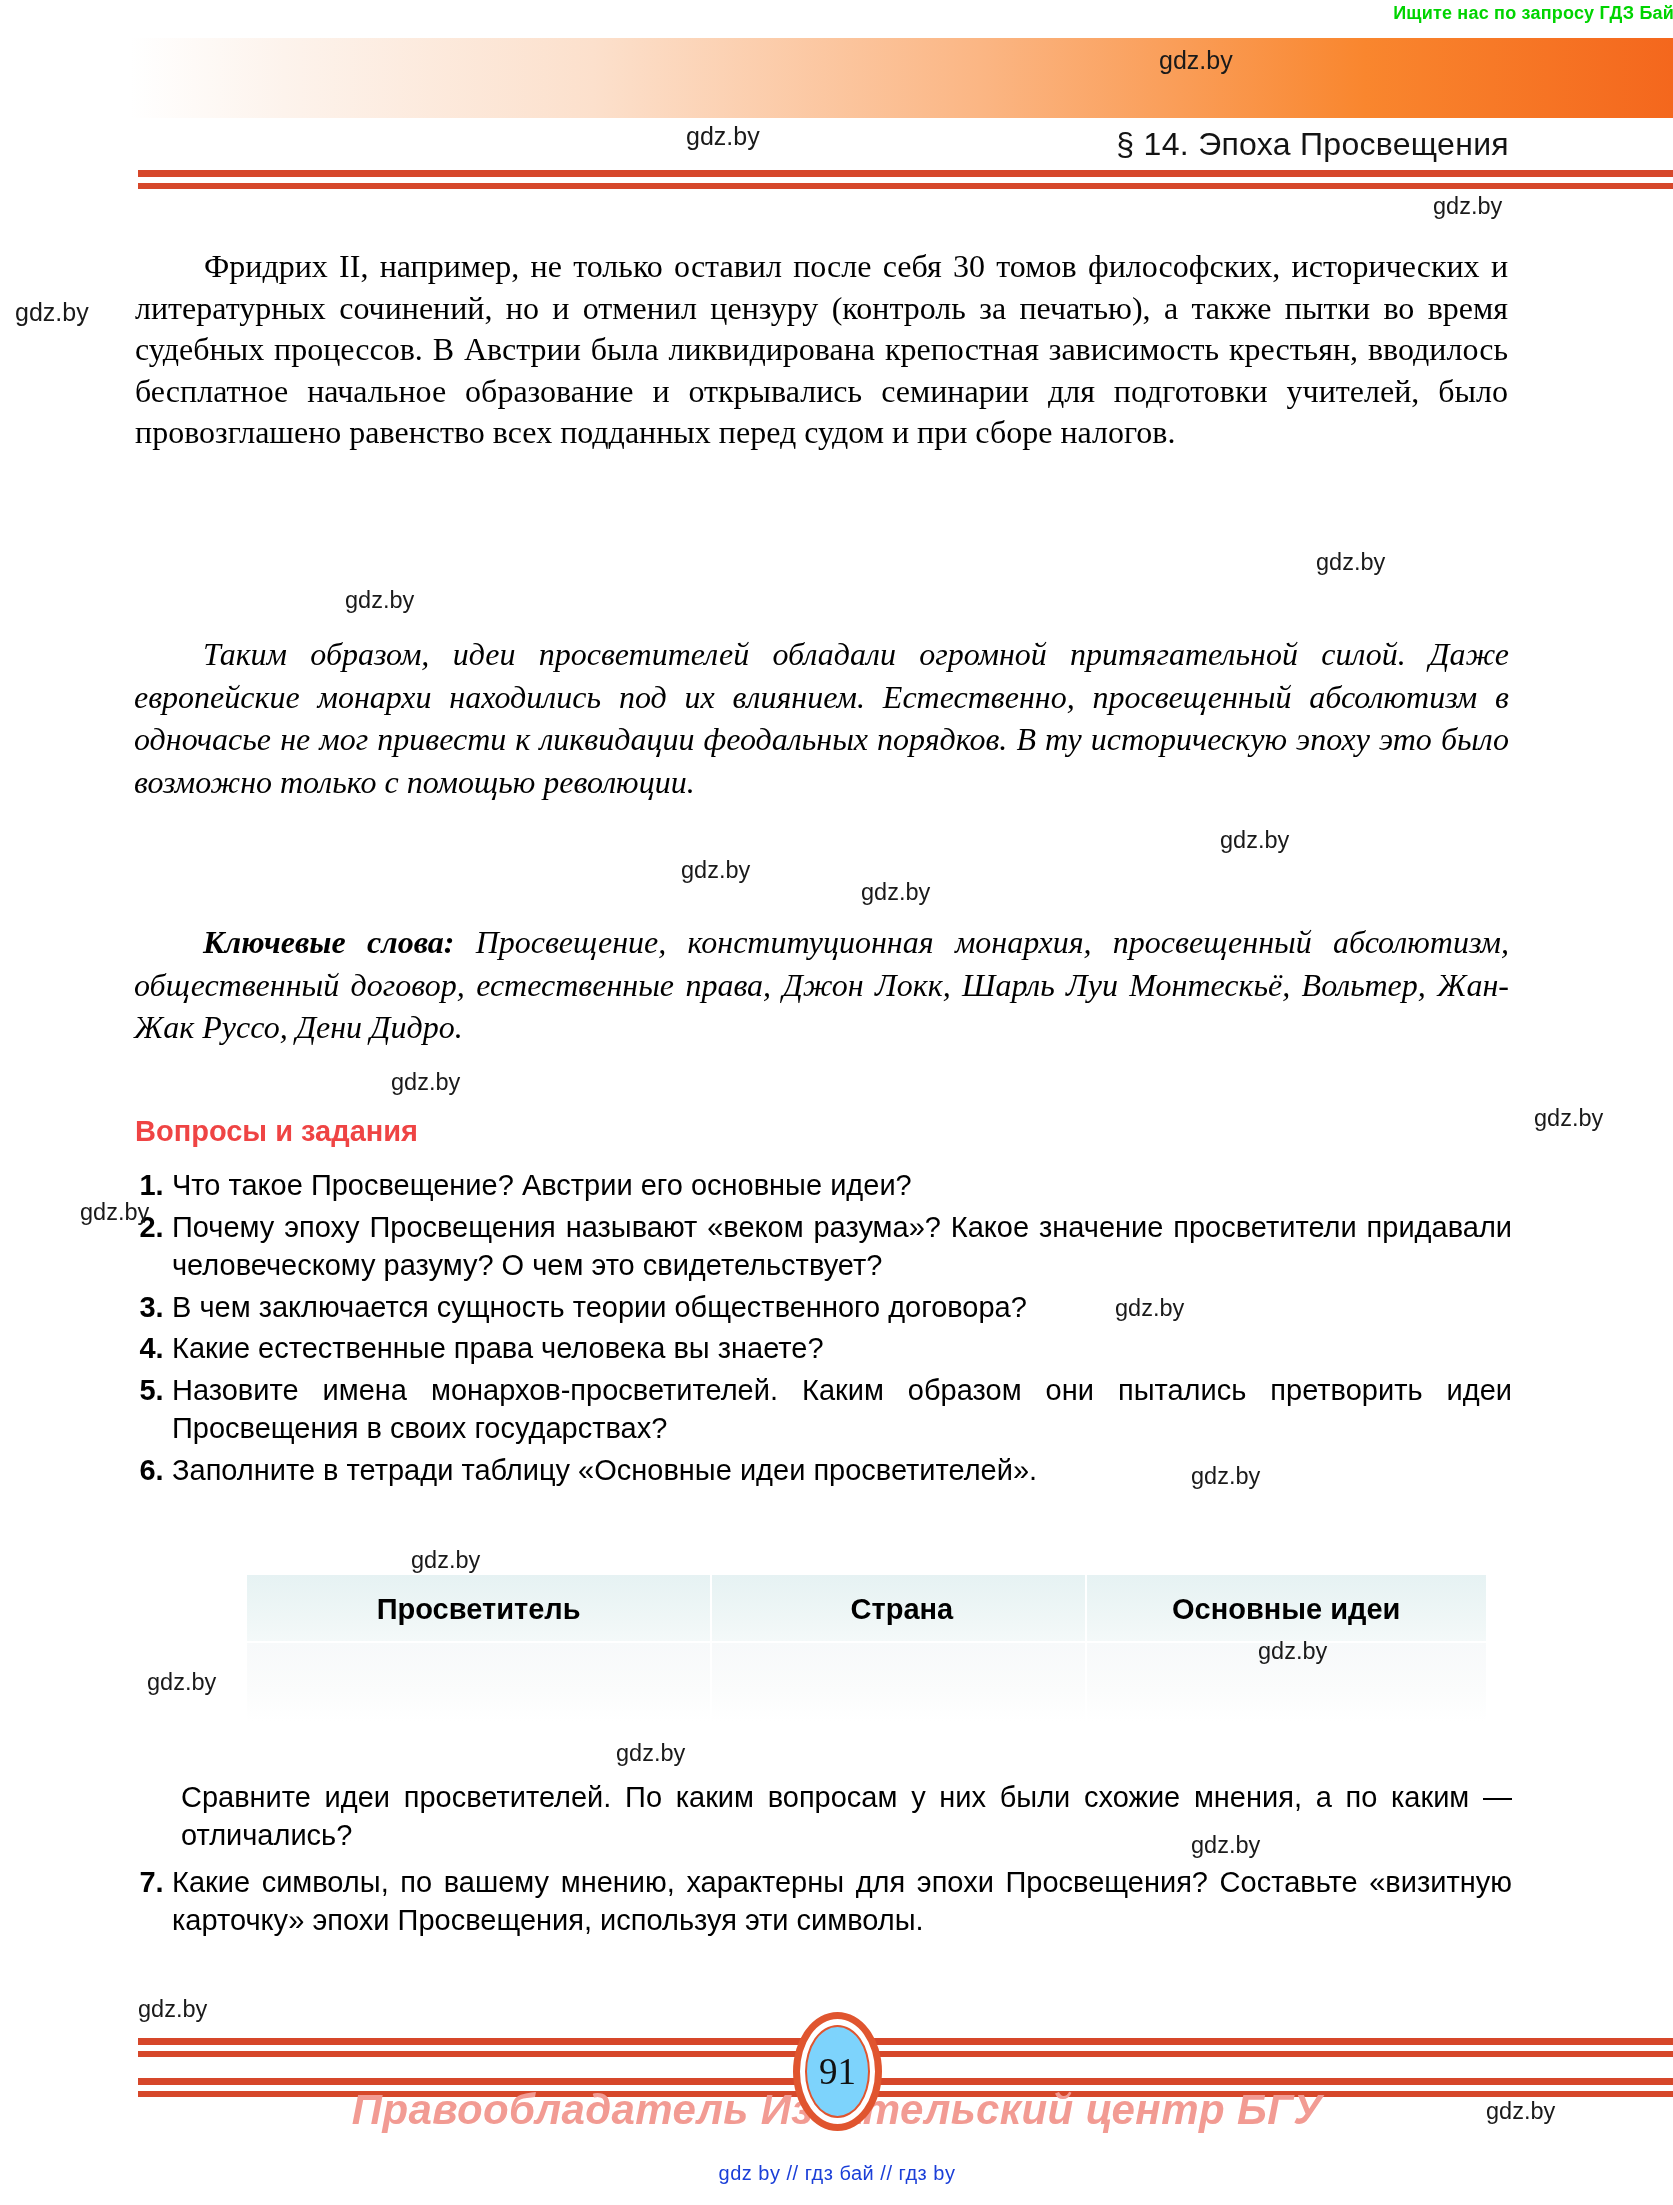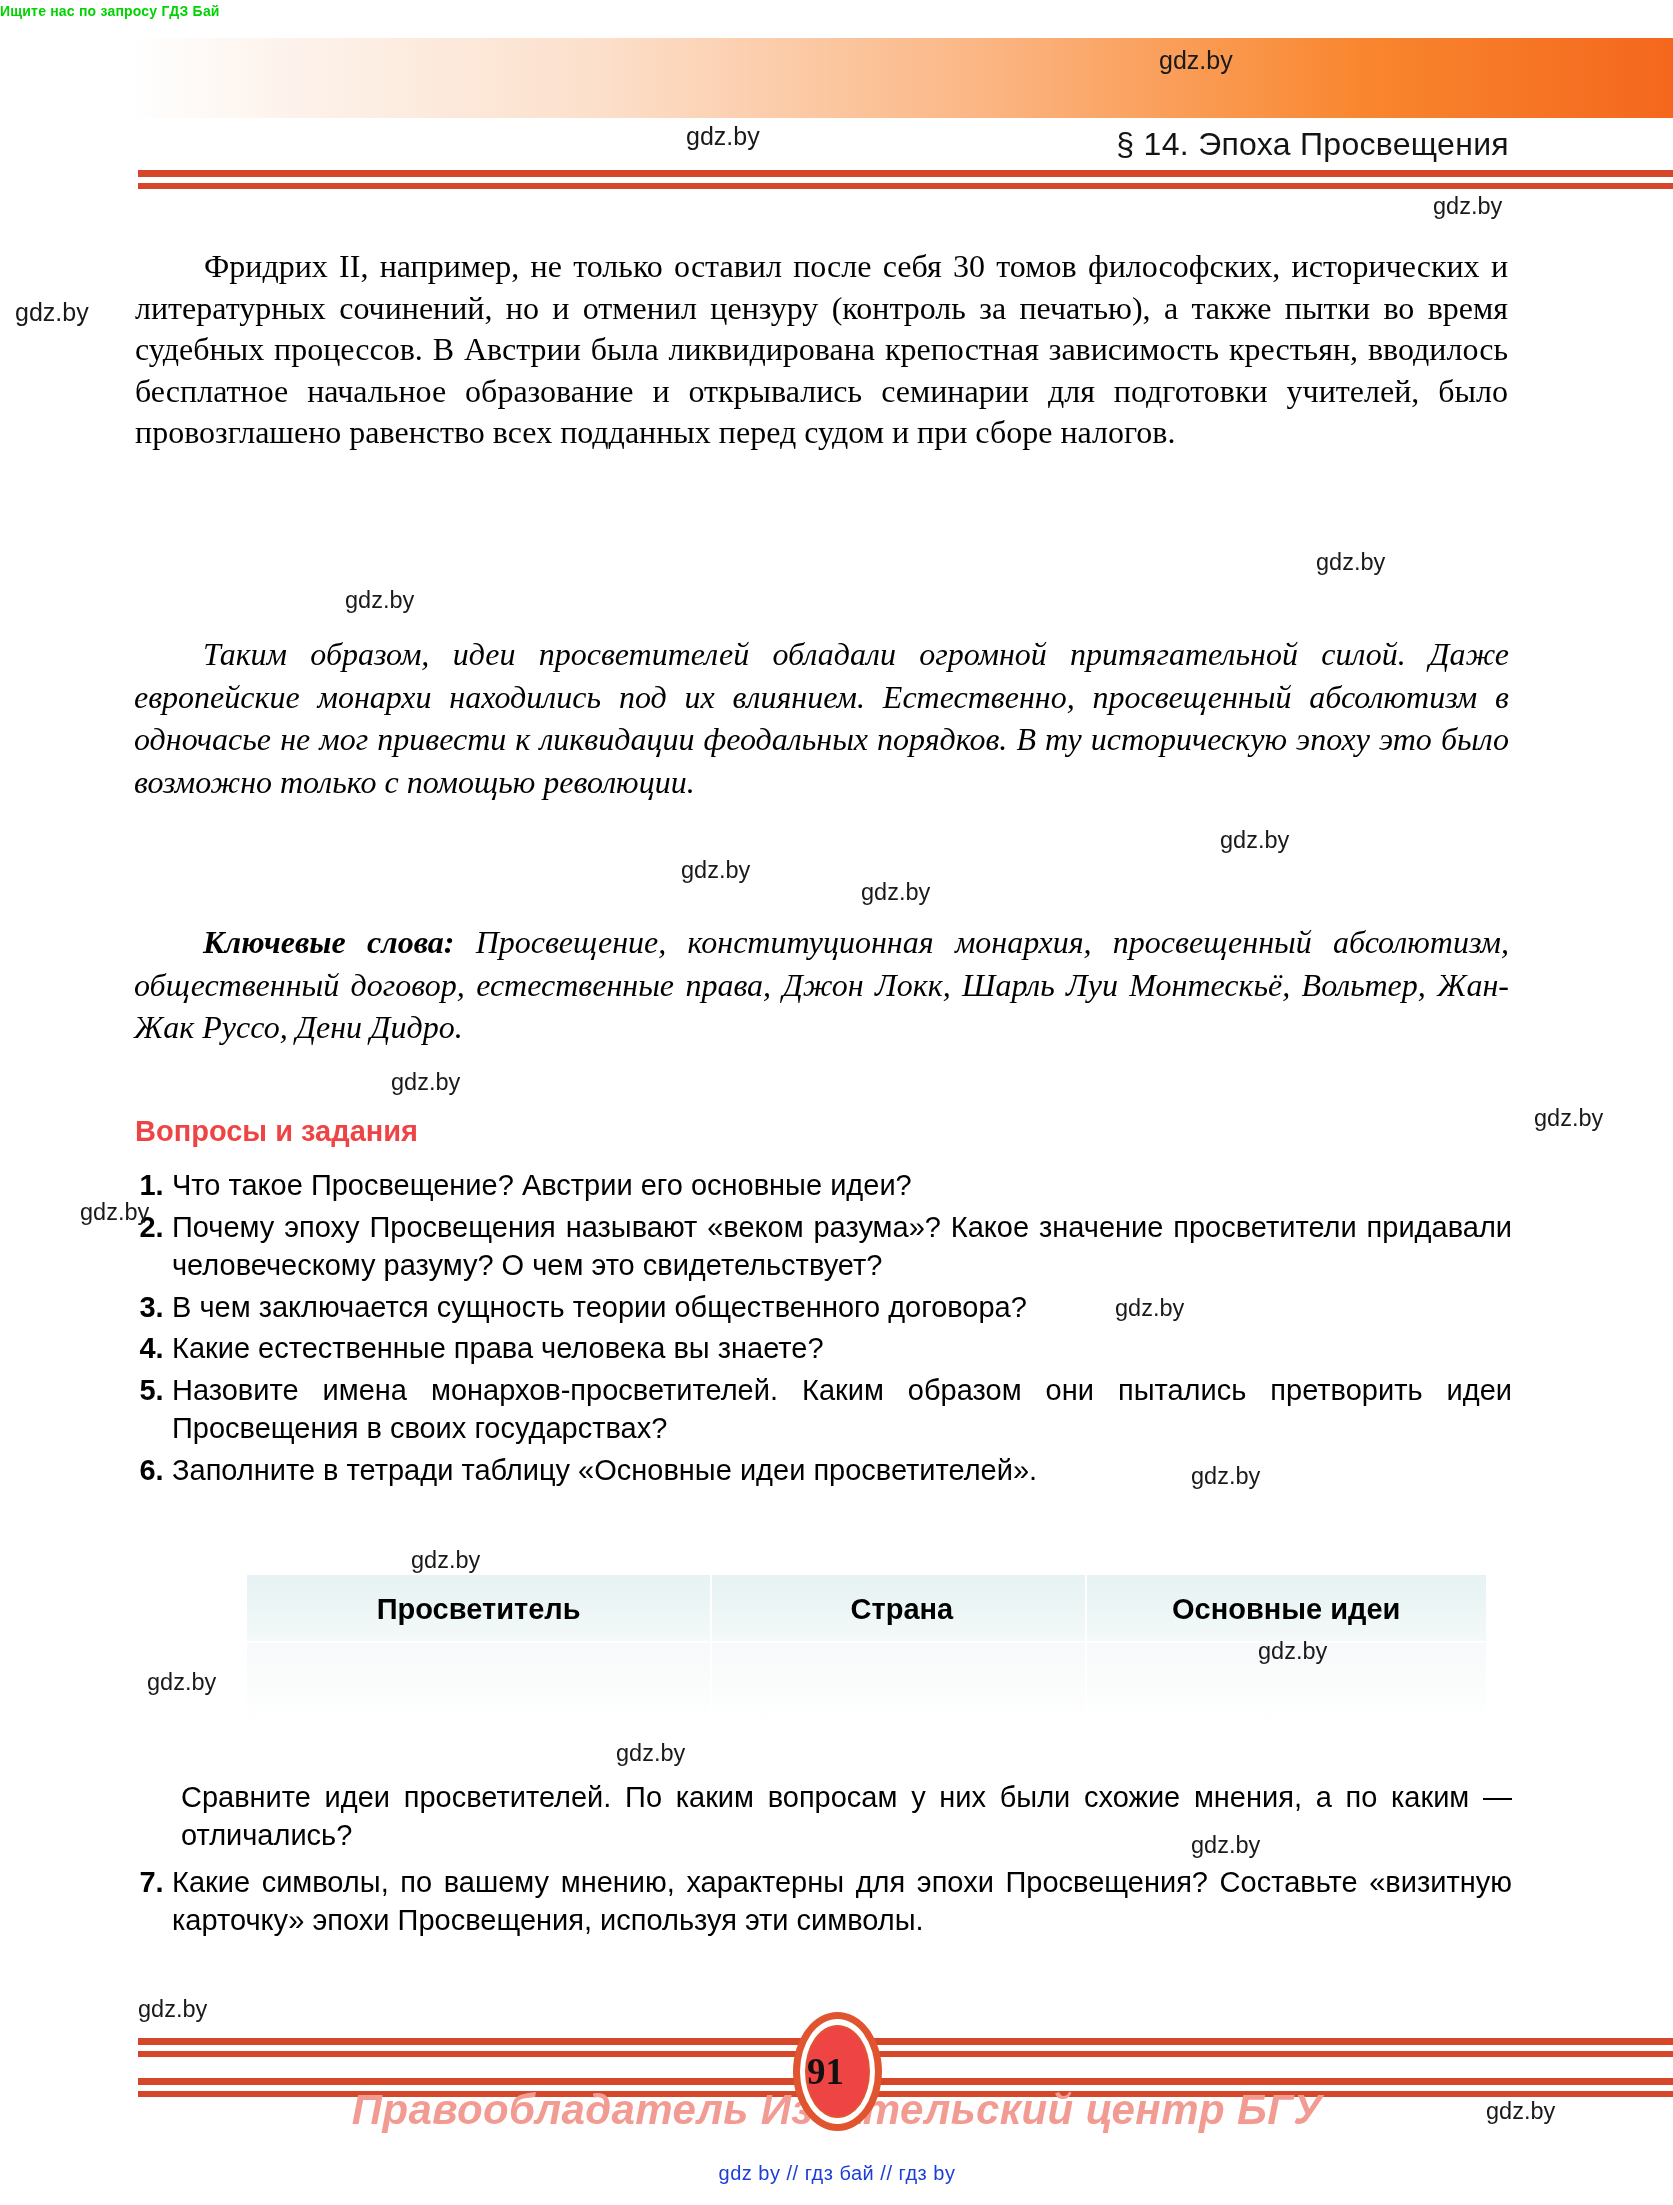--- a/index.html
+++ b/index.html
@@ -15,24 +15,24 @@
     font-family: "Liberation Serif", serif;
     color: #000000;
   }
 
   
   .promo {
     position: absolute;
     top: 3.4px;
     left: 0;
     width: 1674px;
-    text-align: left;
-    font-family: "Liberation Sans", sans-serif;
-    font-weight: bold;
-    font-size: 14px;
+    text-align: right;
+    font-family: "Liberation Sans", sans-serif;
+    font-weight: bold;
+    font-size: 18px;
     color: #00d400;
     letter-spacing: 0.2px;
   }
 
   
   .header-band {
     position: absolute;
     top: 38px;
     left: 130px;
     width: 1544px;
@@ -205,25 +205,24 @@
     z-index: 5;
   }
   .page-badge .inner-ring {
     position: absolute;
     left: 5px;
     top: 5.9px;
     right: 5px;
     bottom: 5.9px;
     border-radius: 50%;
     border: 2.5px solid #e0552f;
-    background: #ef4444;
+    background: #7dd3fc;
     display: flex;
     align-items: center;
-    justify-content: flex-start;
-    font-weight: bold;
+    justify-content: center;
   }
   .page-badge .num {
     font-family: "Liberation Serif", serif;
     font-size: 37px;
     color: #111;
     line-height: 1;
   }
 
   .publisher {
     position: absolute;

